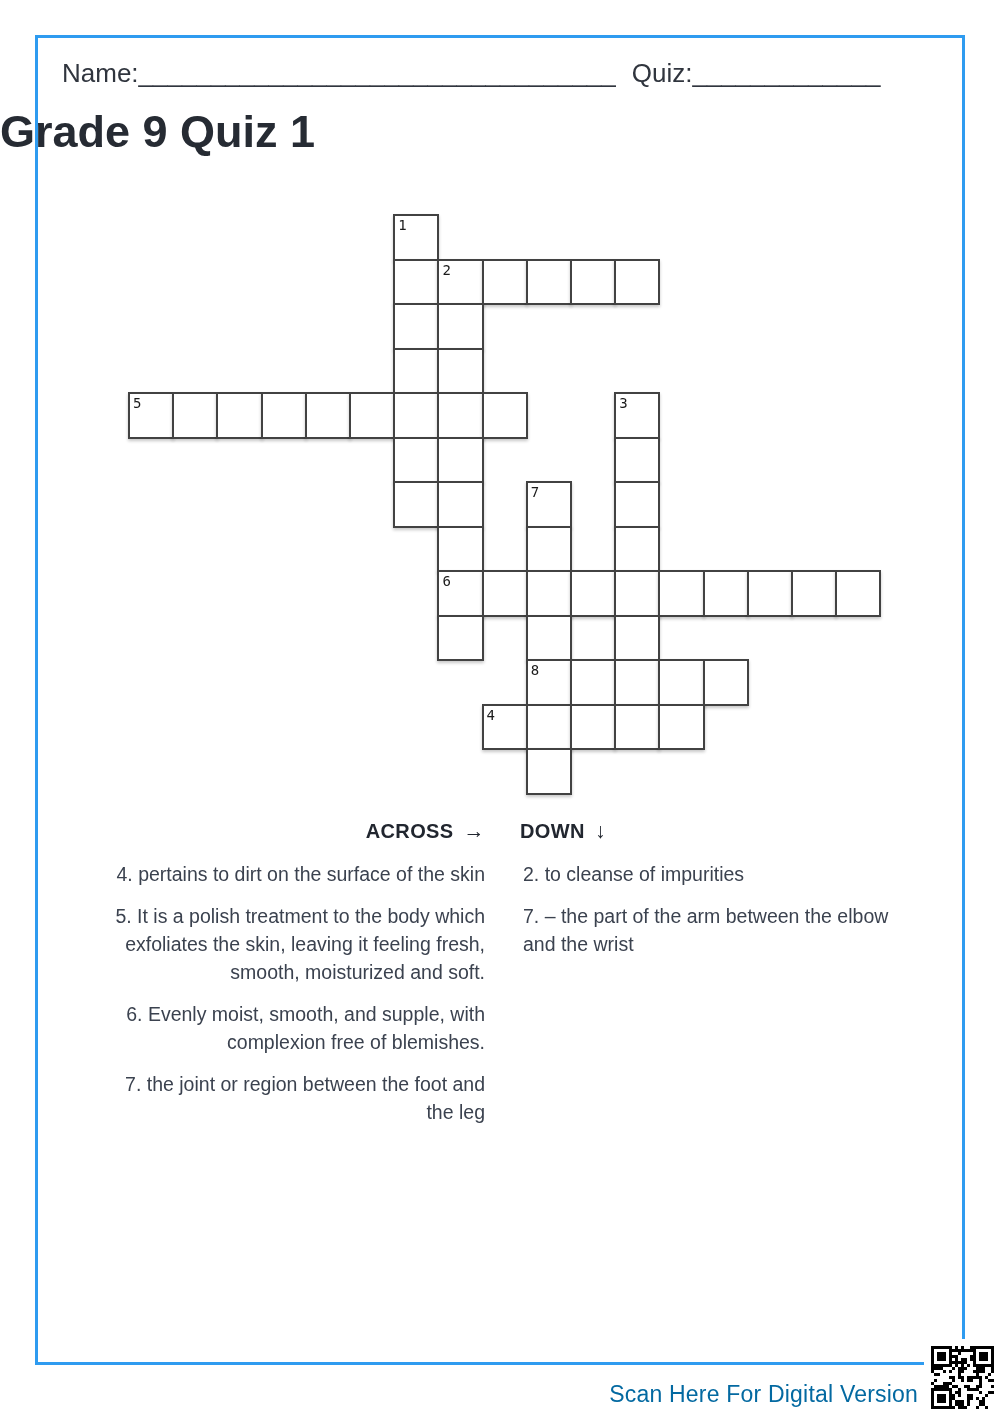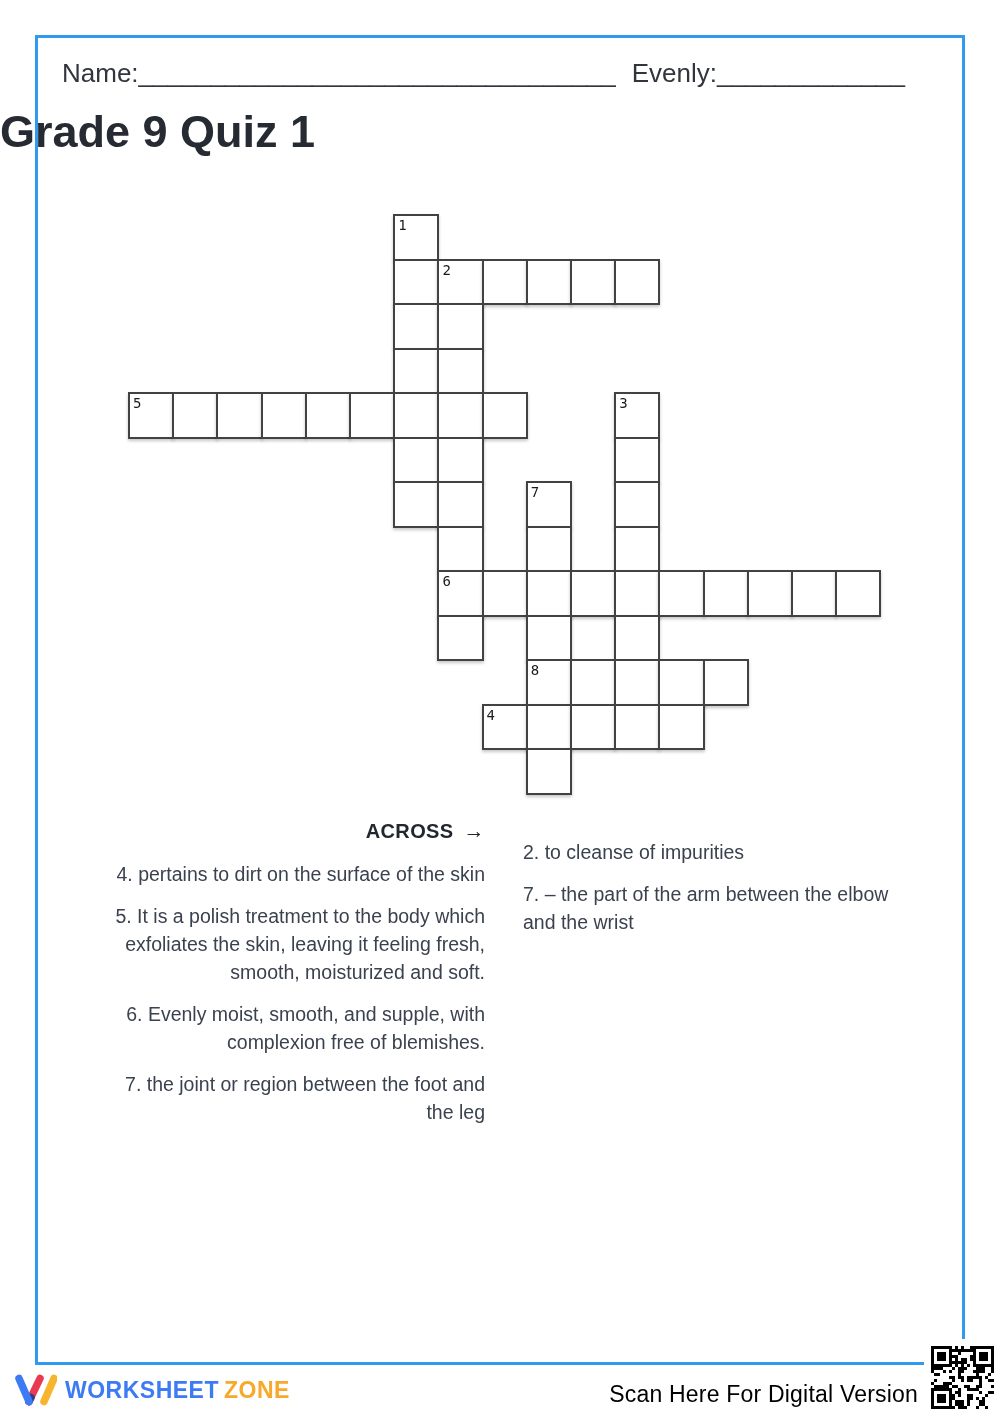--- a/index.html
+++ b/index.html
@@ -36,34 +36,34 @@
              line-height:22px;margin:0;}
   .clue-head .arrow{font-weight:400;margin-left:10px;font-size:21px;}
   .clue{font-size:19.5px;line-height:28px;color:var(--text-body);
         margin:14px 0 0 3px;white-space:pre-line;}
   .clue:first-of-type{margin-top:18px;}
   .brand{position:absolute;left:13px;top:1374px;display:flex;align-items:center;z-index:3;}
   .brand svg{display:block;}
   .brand-text{font-size:23px;font-weight:700;letter-spacing:0.5px;margin-left:8px;}
   .brand-text .w1{color:var(--brand-blue);}
   .brand-text .w2{color:var(--brand-orange);margin-left:5px;}
-  .scan-text{position:absolute;right:82px;top:1381px;font-size:23px;color:#000000;
+  .scan-text{position:absolute;right:82px;top:1381px;font-size:23px;color:#0369a1;
              letter-spacing:0.2px;z-index:3;}
   .qr-box{position:absolute;left:924px;top:1339px;width:76px;height:77px;background:#ffffff;
           z-index:4;display:flex;align-items:center;justify-content:center;}
 </style>
 </head>
 <body>
 
 <div class="page">
 
   <div class="frame"></div>
 
   <div class="name-row">
-    <span>Name:</span><span>_________________________________</span><span class="grade-label">Evenly:</span><span>_____________</span>
+    <span>Name:</span><span>_________________________________</span><span class="grade-label">Quiz:</span><span>_____________</span>
   </div>
 
   <div class="title">Grade 9 Quiz 1</div>
 
   <div class="grid-host">
       <div class="cell" style="left: 393.2px; top: 214px;">
         <span class="cellnum">1</span>
       </div>
       <div class="cell" style="left: 393.2px; top: 258.5px;"></div>
       <div class="cell" style="left: 437.4px; top: 258.5px;">
@@ -145,38 +145,30 @@
 exfoliates the skin, leaving it feeling fresh,
 smooth, moisturized and soft.</p>
         <p class="clue">6. Evenly moist, smooth, and supple, with
 complexion free of blemishes.</p>
         <p class="clue">7. the joint or region between the foot and
 the leg</p>
       </div>
   </div>
 
   <div class="clue-col down">
+    <p class="clue-head">
+      <span>DOWN</span><span class="arrow">↓</span>
+    </p>
     <div>
         <p class="clue">2. to cleanse of impurities</p>
         <p class="clue">7. – the part of the arm between the elbow
 and the wrist</p>
       </div>
   </div>
 
-  <div class="brand">
-    <svg width="44" height="32" viewBox="0 0 44 32">
-      <line x1="27" y1="4.5" x2="16" y2="27.5" stroke="var(--logo-red)" stroke-width="7.5" stroke-linecap="round"></line>
-      <line x1="18" y1="23.5" x2="16" y2="27.5" stroke="var(--logo-navy)" stroke-width="7.5" stroke-linecap="round"></line>
-      <line x1="6" y1="4.5" x2="16" y2="27.5" stroke="var(--brand-blue)" stroke-width="7.5" stroke-linecap="round"></line>
-      <line x1="31" y1="27.5" x2="41" y2="4.5" stroke="var(--logo-yellow)" stroke-width="7.5" stroke-linecap="round"></line>
-    </svg>
-    <span class="brand-text">
-      <span class="w1">WORKSHEET</span><span class="w2">ZONE</span>
-    </span>
-  </div>
 
   <div class="scan-text">Scan Here For Digital Version</div>
 
   <div class="qr-box">
     <svg id="qr-svg" width="63" height="63" viewBox="0 0 63 63">
         <rect x="0" y="0" width="3" height="3" fill="#000000"></rect>
         <rect x="3" y="0" width="3" height="3" fill="#000000"></rect>
         <rect x="6" y="0" width="3" height="3" fill="#000000"></rect>
         <rect x="9" y="0" width="3" height="3" fill="#000000"></rect>
         <rect x="12" y="0" width="3" height="3" fill="#000000"></rect>

